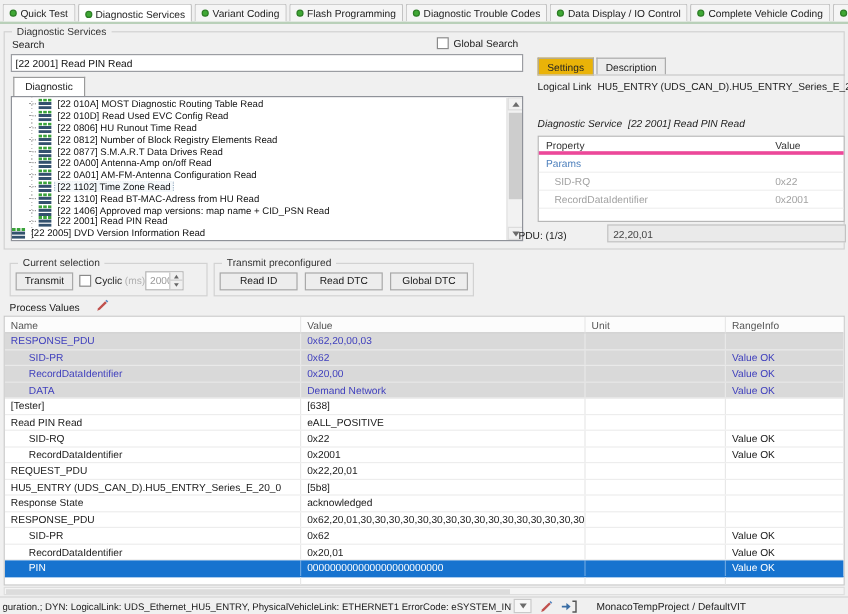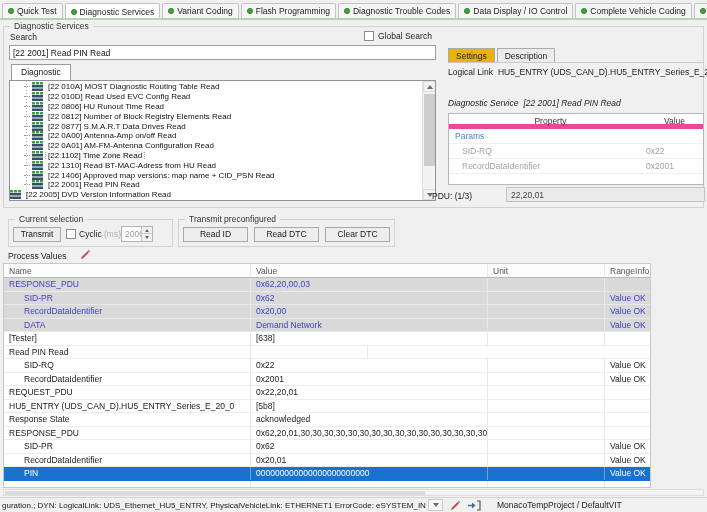--- a/index.html
+++ b/index.html
@@ -53,21 +53,21 @@
   
   #detail-tabs{position:absolute;left:444px;top:21px;height:15px;display:flex;}
   .detail-tab{padding:0 7px;height:14px;line-height:14px;background:#ececec;border:1px solid #ababab;
       border-bottom:none;margin-right:2px;color:#222;}
   .detail-tab.active{background:#eab308;height:15px;}
   #detail-underline{position:absolute;left:444px;top:35px;width:256px;height:1px;background:#c9c9c9;}
   .kv-row{position:absolute;left:444px;display:flex;white-space:nowrap;}
   .kv-label{margin-right:5px;color:#222;}
   .kv-value{color:#222;}
   #prop-table{position:absolute;left:444px;top:86px;width:256px;height:72px;background:#fff;border:1px solid #b7b7b7;}
-  #prop-header{display:flex;height:15px;line-height:15px;border-bottom:5px solid #ec4899;color:#333;text-align:center;}
+  #prop-header{display:flex;height:15px;line-height:15px;border-bottom:3px solid #ec4899;color:#333;}
   .ph-name{flex:0 0 197px;padding-left:6px;}
   .ph-value{flex:1;}
   .prop-row{display:flex;height:15px;line-height:15px;border-bottom:1px solid #efefef;}
   .prop-row .prop-name{flex:0 0 197px;padding-left:13px;overflow:hidden;white-space:nowrap;}
   .prop-row .prop-value{flex:1;overflow:hidden;white-space:nowrap;}
   .prop-row.group{color:#4f81bd;}
   .prop-row.group .prop-name{padding-left:6px;}
   .prop-row.param{color:#a2a2a2;}
   #pdu-label{position:absolute;left:428px;top:164px;color:#222;}
   #pdu-field{position:absolute;left:502px;top:160px;width:199px;height:15px;line-height:14px;background:#eaeaea;
@@ -88,21 +88,21 @@
       display:flex;align-items:center;justify-content:center;}
   .spin-up{top:0;border-bottom:1px solid #c6c6c6;}
   .spin-down{bottom:0;}
   .tri-up-s{width:0;height:0;border-left:2.5px solid transparent;border-right:2.5px solid transparent;border-bottom:3px solid #666;}
   .tri-down-s{width:0;height:0;border-left:2.5px solid transparent;border-right:2.5px solid transparent;border-top:3px solid #666;}
   #preconf{position:absolute;left:4px;top:7px;display:flex;gap:6px;}
   .preconf-btn{width:65px;}
 
   
   #pv-title-row{position:absolute;left:8px;top:249px;display:flex;align-items:center;gap:14px;}
-  #pv-table{position:absolute;left:3px;top:263px;width:648px;height:225px;background:#fff;border:1px solid #c8c8c8;overflow:hidden;}
+  #pv-table{position:absolute;left:3px;top:263px;width:701px;height:225px;background:#fff;border:1px solid #c8c8c8;overflow:hidden;}
   #pv-header{display:flex;height:14px;line-height:14px;background:#fcfcfc;border-bottom:1px solid #b9b9b9;color:#555;}
   .pv-cell{overflow:hidden;white-space:nowrap;padding-left:5px;border-right:1px solid #e8e8e8;}
   .c-name{flex:0 0 247px;}
   .c-value{flex:0 0 237px;}
   .c-unit{flex:0 0 117px;}
   .c-range{flex:1;border-right:none;}
   .pv-row{display:flex;height:13.5px;line-height:13.5px;border-bottom:1px solid #ededed;color:#1a1a1a;}
   .pv-row.blue{background:#d9d9d9;color:#4040bd;border-bottom-color:#e9e9e9;}
   .pv-row.selected{background:#1773cf;color:#fff;border-bottom-color:#1773cf;}
   .pv-row.selected .pv-cell{border-right-color:rgba(255,255,255,.35);}
@@ -397,21 +397,21 @@
           <span class="tri-down-s"></span>
         </span>
     </div>
   </div>
 
   <div class="groupbox" id="preconf-group">
     <span class="gb-label">Transmit preconfigured</span>
     <div id="preconf">
         <div class="btn preconf-btn">Read ID</div>
         <div class="btn preconf-btn">Read DTC</div>
-        <div class="btn preconf-btn">Clear DTC</div>
+        <div class="btn preconf-btn">Global DTC</div>
       </div>
   </div>
 
   <div id="pv-title-row">
     <span>Process Values</span>
     <span>
       <svg width="11" height="11" viewBox="0 0 11 11">
           <path d="M1 10 L3.2 9.2 L9 3.4 L7.6 2 L1.8 7.8 Z" fill="#c0504d"></path>
           <path d="M7.9 1.7 L9.3 3.1 L10.2 2.2 L8.8 0.8 Z" fill="#4f81bd"></path>
         </svg>
@@ -451,20 +451,21 @@
           <span class="pv-cell c-range">Value OK</span>
         </div>
         <div class="pv-row">
           <span class="pv-cell c-name">[Tester]</span>
           <span class="pv-cell c-value">[638]</span>
           <span class="pv-cell c-unit"></span>
           <span class="pv-cell c-range"></span>
         </div>
         <div class="pv-row">
           <span class="pv-cell c-name">Read PIN Read</span>
+          <span class="pv-cell c-value">eALL_POSITIVE</span>
           <span class="pv-cell c-unit"></span>
           <span class="pv-cell c-range"></span>
         </div>
         <div class="pv-row">
           <span class="pv-cell c-name ind1">SID-RQ</span>
           <span class="pv-cell c-value">0x22</span>
           <span class="pv-cell c-unit"></span>
           <span class="pv-cell c-range">Value OK</span>
         </div>
         <div class="pv-row">

